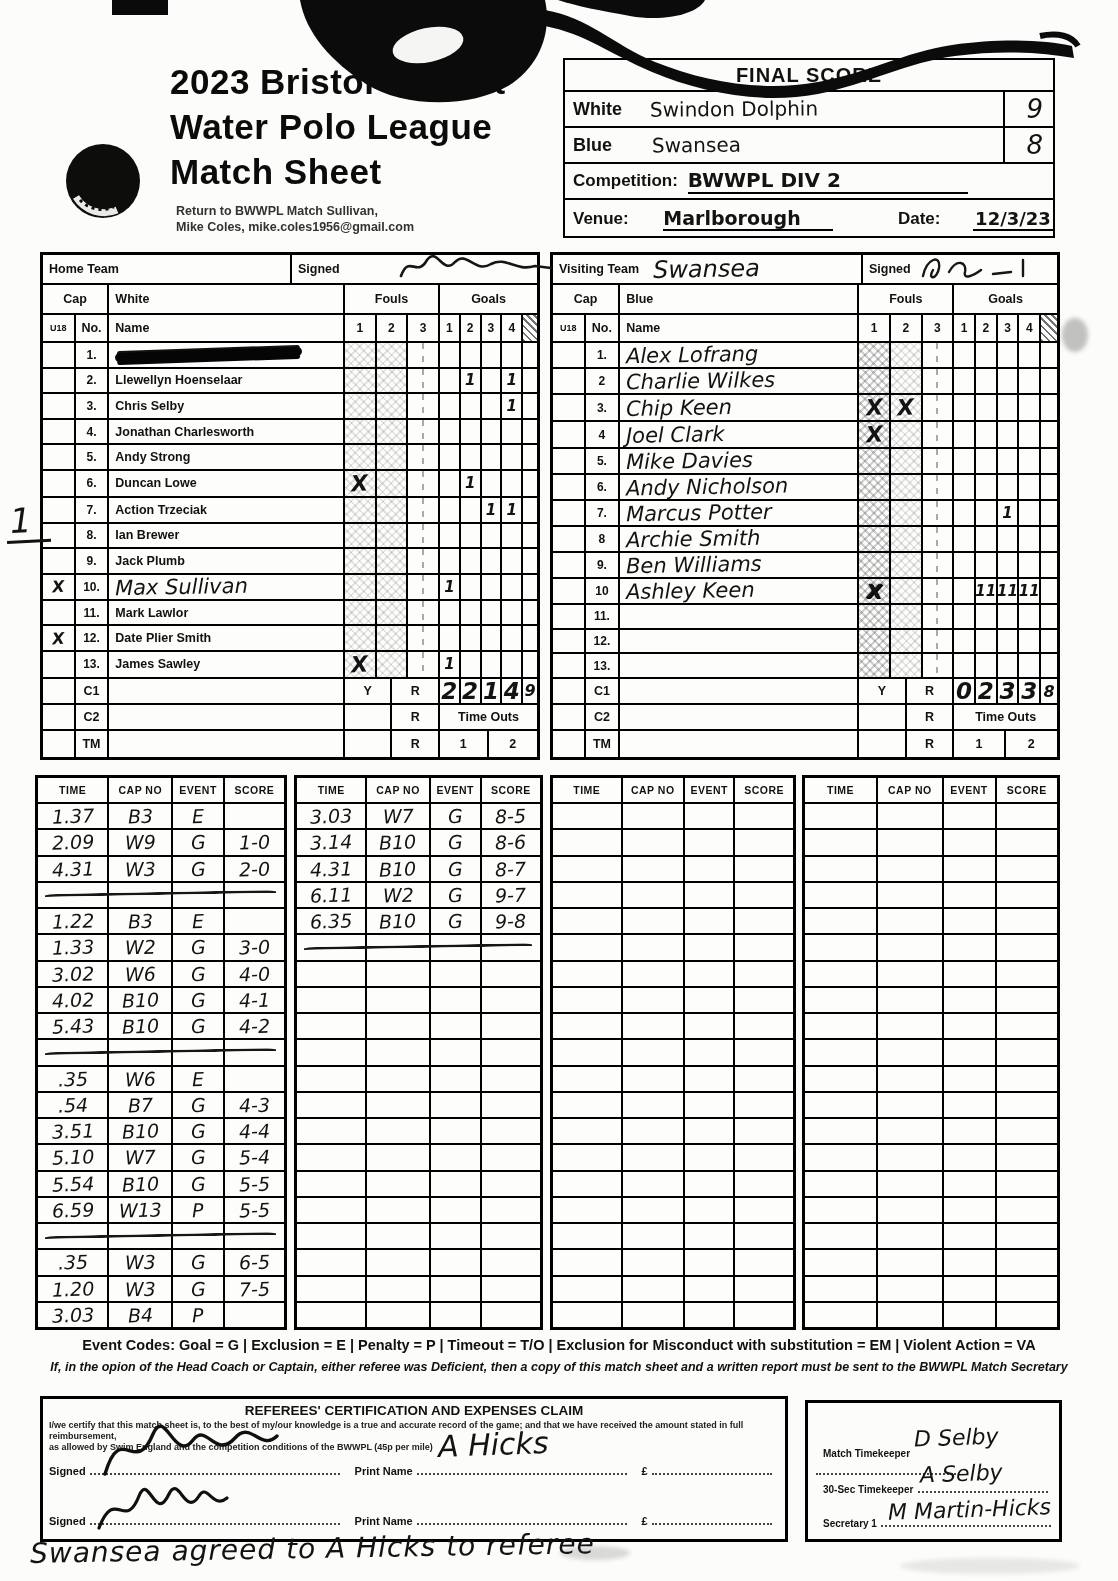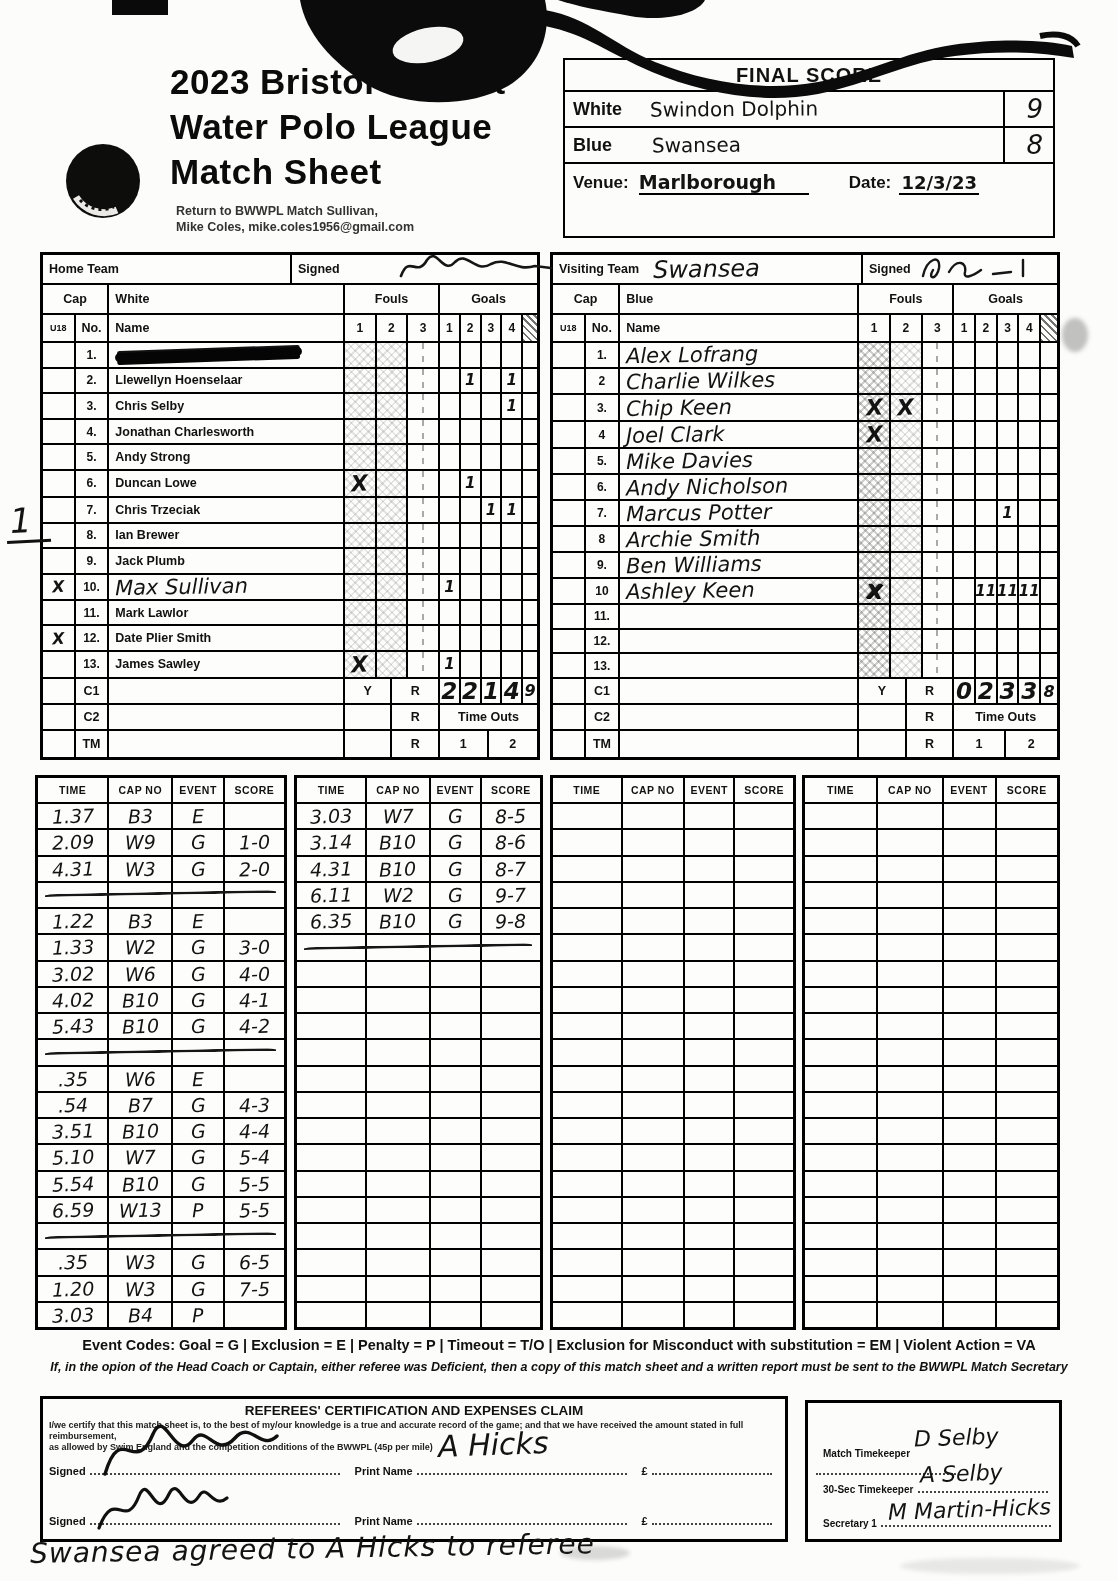--- a/index.html
+++ b/index.html
@@ -101,21 +101,25 @@
       <span class="fsteam hw" style="font-style:normal;">Swindon Dolphin</span>
       <span class="fsvline"></span>
       <span class="fsscore hw">9</span>
     </div>
     <div class="fsrow" style="height:36px;">
       <span class="fslabel">Blue</span>
       <span class="fsteam hw" style="font-style:normal;margin-left:40px;">Swansea</span>
       <span class="fsvline"></span>
       <span class="fsscore hw">8</span>
     </div>
-    <div class="fsrow" style="height:38px;border-bottom:none;">
+    <div class="fsrow" style="height:36px;">
+      <span class="fslabel" style="font-size:17px;">Competition:</span>
+      <span class="hw b uline" style="font-style:normal;font-size:20px;margin-left:10px;min-width:280px;">BWWPL DIV 2</span>
+    </div>
+    <div class="fsrow" style="height:38px;border-bottom:none;justify-content:space-between;">
       <span class="fslabel" style="font-size:17px;">Venue:</span>
       <span class="hw b uline" style="font-style:normal;font-size:19px;margin-left:10px;min-width:170px;">Marlborough</span>
       <span class="fslabel" style="margin-left:40px;font-size:17px;">Date:</span>
       <span class="hw b uline" style="font-style:normal;font-size:18px;margin-left:8px;min-width:80px;text-align:center;">12/3/23</span>
     </div>
   </div>
 
   <div id="home-roster" class="roster" style="left:40px;top:252px;width:500px;height:508px;">
       <div class="rrow" style="height:30px">
         <div class="rcell left" style="width:249px">
@@ -283,21 +287,21 @@
         <div class="rcell " style="width:21px"></div>
         <div class="rcell " style="width:21px"></div>
         <div class="rcell nob" style="width:14px"></div>
       </div>
       <div class="rrow flex1">
         <div class="rcell " style="width:33px"></div>
         <div class="rcell " style="width:34px">
           <span class="pno">7.</span>
         </div>
         <div class="rcell left" style="width:238px">
-          <span class="pname">Chris Trzeciak</span>
+          <span class="pname">Action Trzeciak</span>
         </div>
         <div class="rcell hatch" style="width:32px"></div>
         <div class="rcell hatch" style="width:32px"></div>
         <div class="rcell dash" style="width:32px"></div>
         <div class="rcell " style="width:21px"></div>
         <div class="rcell " style="width:21px"></div>
         <div class="rcell " style="width:21px">
           <span class="hw tick">1</span>
         </div>
         <div class="rcell " style="width:21px">

